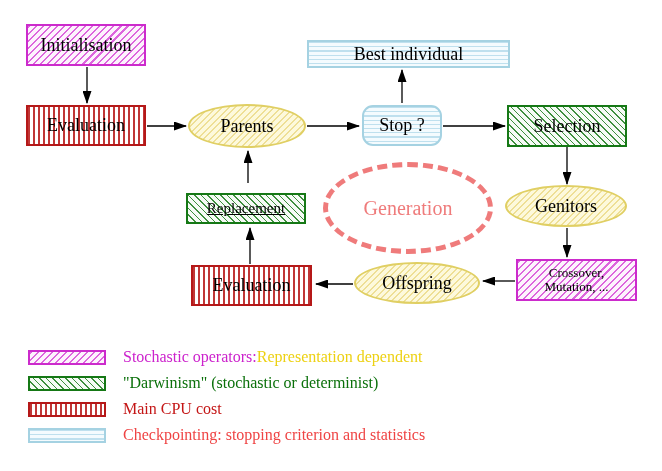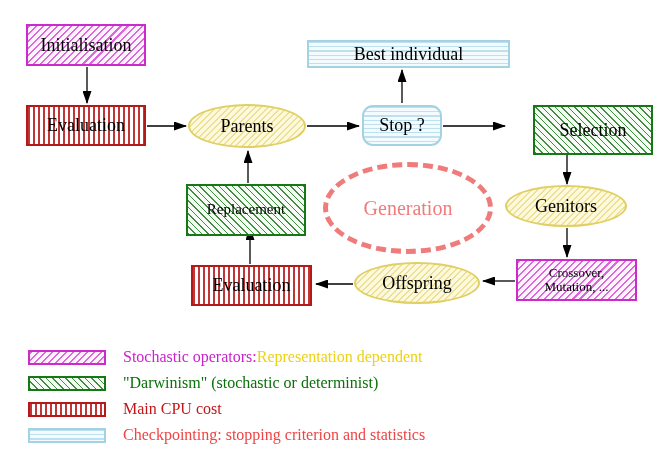--- a/index.html
+++ b/index.html
@@ -79,23 +79,23 @@
   <div class="node hatch-magenta" style="left:26px;top:24px;width:120px;height:42px;">Initialisation</div>
 
   <div class="node stripe-red" style="left:26px;top:105px;width:120px;height:41px;">Evaluation</div>
 
   <div class="node stripe-cyan" style="left:291px;top:40px;width:203px;height:28px;font-size:18px;margin-left:16px;">Best individual</div>
 
   <div class="node stripe-cyan" style="left:362px;top:105px;width:80px;height:41px;border-radius:11px;">Stop ?</div>
 
   <div class="node ellipse hatch-yellow" style="left:188px;top:104px;width:118px;height:44px;">Parents</div>
 
-  <div class="node hatch-green" style="left:533px;top:105px;width:120px;height:50px;">Selection</div>
+  <div class="node hatch-green" style="left:507px;top:105px;width:120px;height:42px;">Selection</div>
 
-  <div class="node hatch-green" style="left:186px;top:184px;width:120px;height:52px;font-size:15px;">Replacement</div>
+  <div class="node hatch-green" style="left:186px;top:193px;width:120px;height:31px;font-size:15px;text-decoration:underline;">Replacement</div>
 
   <div class="node" id="node-generation" style="left:323px;top:162px;width:170px;height:92px;">Generation</div>
 
   <div class="node ellipse hatch-yellow" style="left:505px;top:185px;width:122px;height:42px;">Genitors</div>
 
   <div class="node stripe-red" style="left:191px;top:265px;width:121px;height:41px;">Evaluation</div>
 
   <div class="node ellipse hatch-yellow" style="left:354px;top:262px;width:126px;height:42px;">Offspring</div>
 
   <div class="node hatch-magenta" style="left:516px;top:259px;width:121px;height:42px;font-size:13px;flex-direction:column;">

